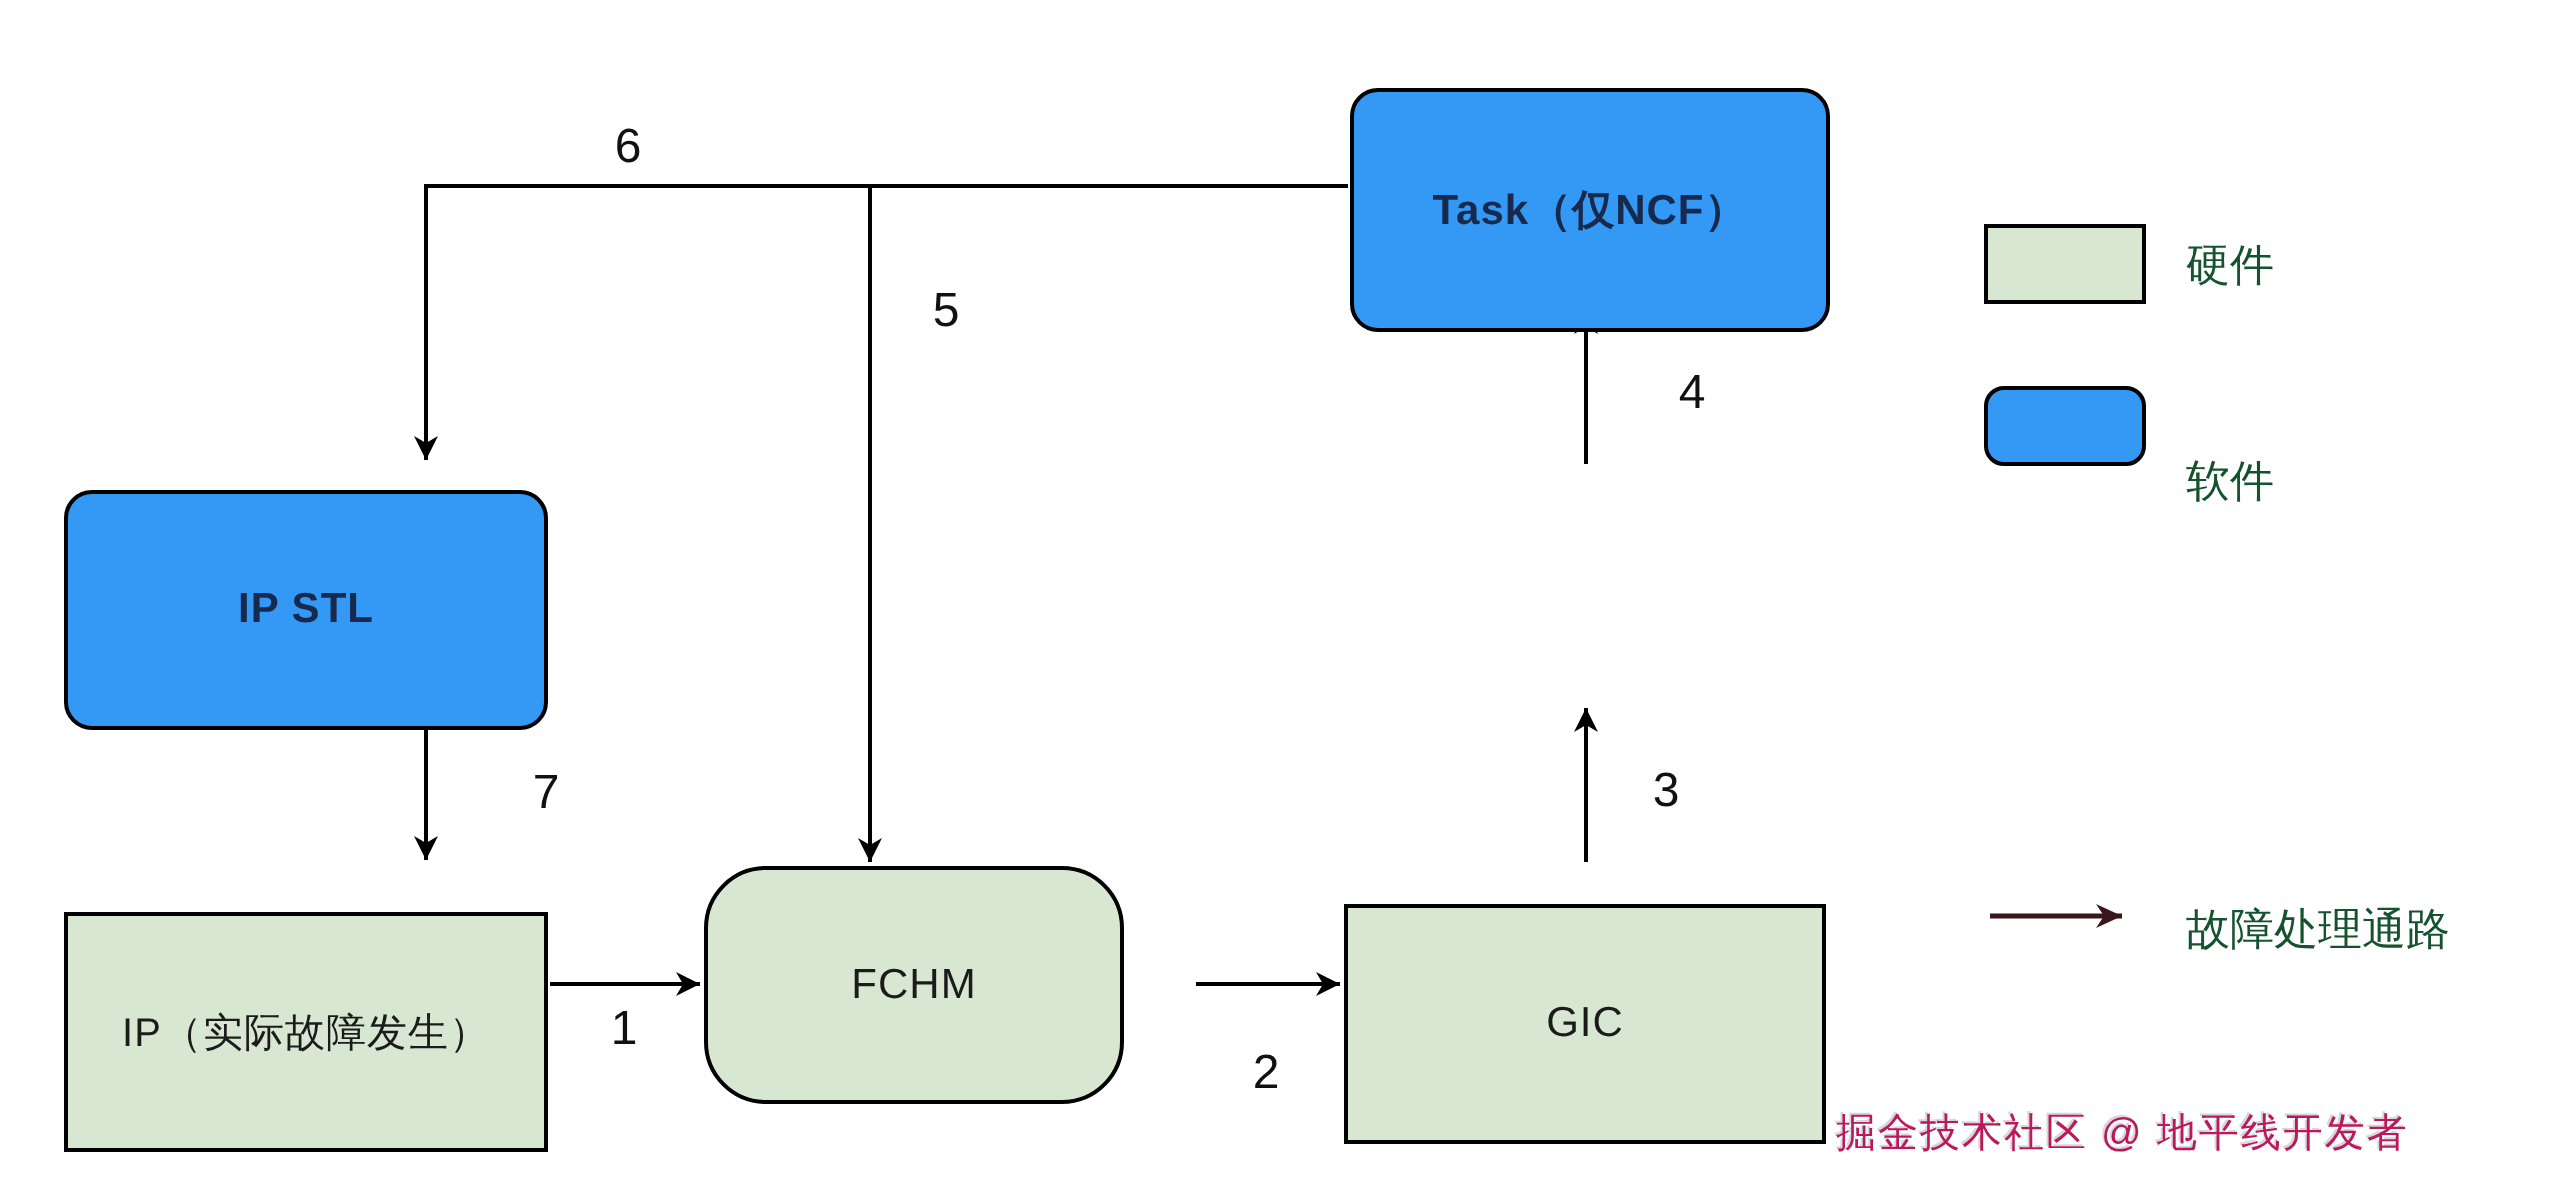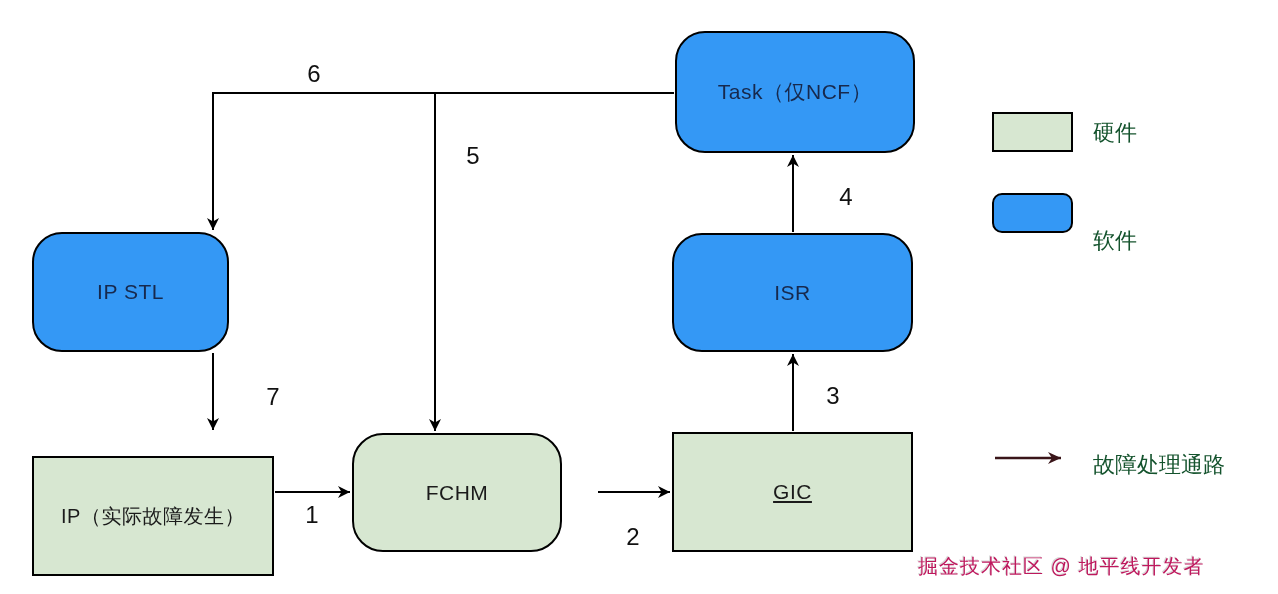--- a/index.html
+++ b/index.html
@@ -15,34 +15,35 @@
     box-sizing:border-box;
     border:2px solid #000000;
     display:flex;align-items:center;justify-content:center;
     text-align:center;
     font-size:21px;
     letter-spacing:.5px;
   }
   .node.software{
     background:#3498f5;
     color:#17294d;
-    border-radius:30px;
-    font-weight:400;
+    border-radius:14px;
+    font-weight:700;
+    margin-top:13px;
   }
   .node.hardware{
     background:#d7e7d1;
     color:#1b1b1b;
     border-radius:0;
   }
   #node-task   {left:675px;top:31px; width:240px;height:122px;}
-  #node-ipstl  {left:32px; top:232px;width:197px;height:120px;}
+  #node-ipstl  {left:32px; top:232px;width:242px;height:120px;}
   #node-isr    {left:672px;top:233px;width:241px;height:119px;}
   #node-ip     {left:32px; top:456px;width:242px;height:120px;font-size:20px;}
   #node-fchm   {left:352px;top:433px;width:210px;height:119px;border-radius:31px;}
-  #node-gic    {left:672px;top:432px;width:241px;height:120px;text-decoration:underline;}
+  #node-gic    {left:672px;top:452px;width:241px;height:120px;}
 
   #edges{position:absolute;left:0;top:0;width:1278px;height:594px;pointer-events:none;}
 
   .edge-label{
     position:absolute;
     transform:translate(-50%,-50%);
     font-size:24px;
     color:#111111;
   }
   #edge-label-1{left:312px;top:515px;}
@@ -101,21 +102,20 @@
       <path d="M793,431 L793,354" marker-end="url(#ah-black)"></path>
       <path d="M793,232 L793,155" marker-end="url(#ah-black)"></path>
       <path d="M435,93 L435,431" marker-end="url(#ah-black)"></path>
       <path d="M674,93 L213,93 L213,230" marker-end="url(#ah-black)"></path>
       <path d="M213,353 L213,430" marker-end="url(#ah-black)"></path>
     </g>
   </svg>
 
   <div id="node-task" class="node software">Task（仅NCF）</div>
   <div id="node-ipstl" class="node software">IP STL</div>
-  <div id="node-isr" class="node software">ISR</div>
   <div id="node-ip" class="node hardware">IP（实际故障发生）</div>
   <div id="node-fchm" class="node hardware">FCHM</div>
   <div id="node-gic" class="node hardware">GIC</div>
 
   <span id="edge-label-1" class="edge-label">1</span>
   <span id="edge-label-2" class="edge-label">2</span>
   <span id="edge-label-3" class="edge-label">3</span>
   <span id="edge-label-4" class="edge-label">4</span>
   <span id="edge-label-5" class="edge-label">5</span>
   <span id="edge-label-6" class="edge-label">6</span>

